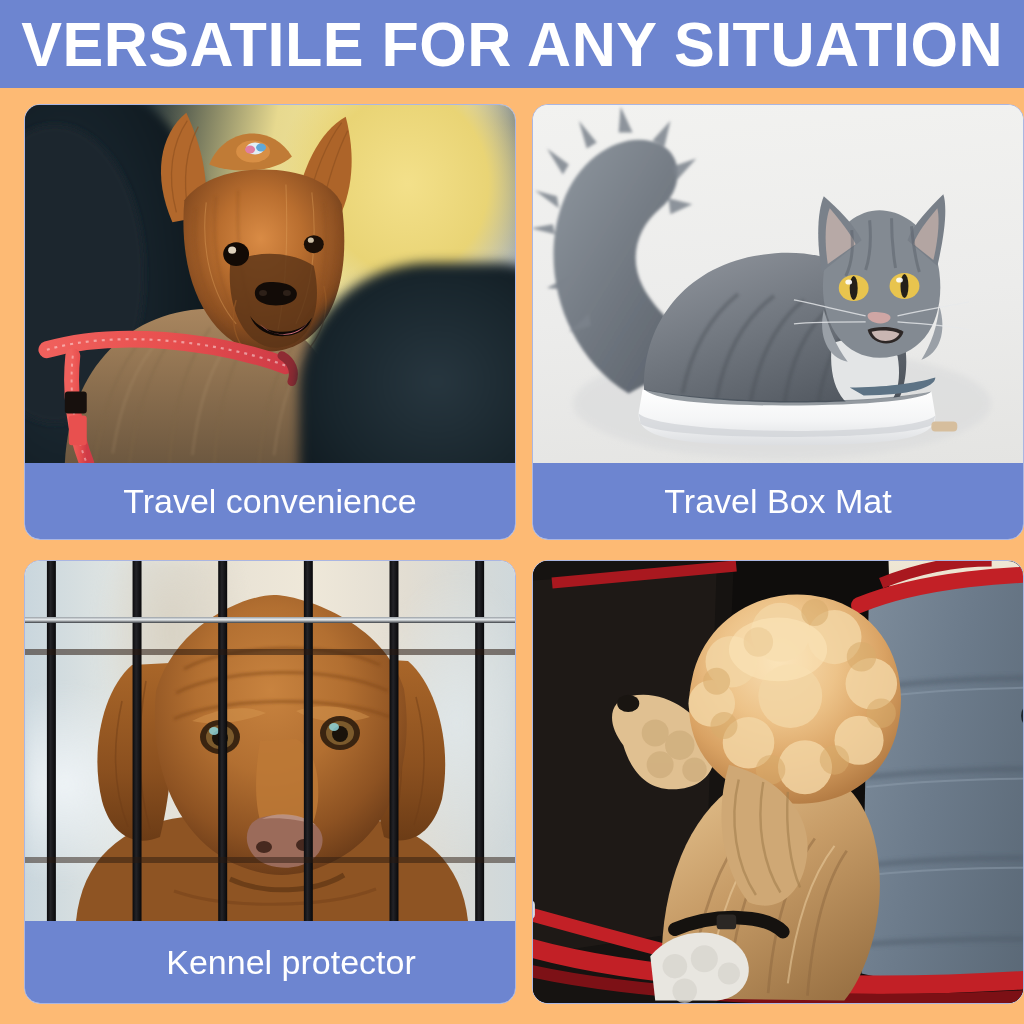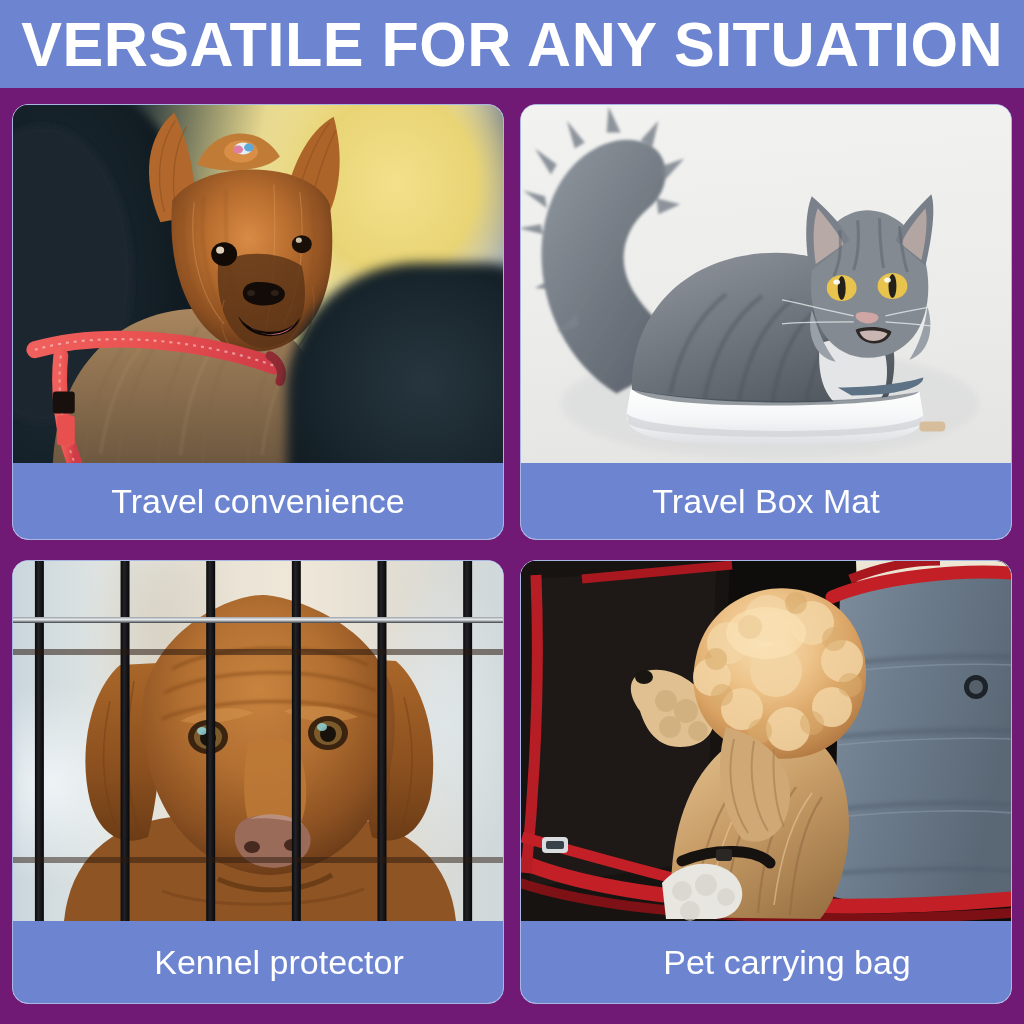--- a/index.html
+++ b/index.html
@@ -11,21 +11,21 @@
     width: 1024px;
     height: 1024px;
     overflow: hidden;
     font-family: "Liberation Sans", sans-serif;
   }
 
   .poster {
     position: relative;
     width: 1024px;
     height: 1024px;
-    background: #701a75;
+    background: #fdba74;
   }
 
   
   .banner {
     position: absolute;
     left: 0; top: 0;
     width: 1024px;
     height: 88px;
     background: #6d85d0;
     display: flex;
@@ -41,21 +41,21 @@
     line-height: 64px;
     letter-spacing: 0.5px;
     transform: scaleX(0.97);
     white-space: nowrap;
     text-align: center;
   }
 
   
   .grid {
     position: absolute;
-    left: 12px;
+    left: 24px;
     top: 104px;
     width: 928px;
     height: 900px;
     display: grid;
     grid-template-columns: 492px 492px;
     grid-template-rows: 436px 444px;
     column-gap: 16px;
     row-gap: 20px;
   }
 
@@ -591,17 +591,16 @@
           <ellipse cx="246" cy="72" rx="40" ry="26" fill="#ffeac2" opacity="0.45"></ellipse>
 
           <path d="M206 166 C 194 206, 200 250, 222 278 C 246 288, 268 270, 270 236 C 272 204, 246 176, 206 166 Z" fill="#cfa875"></path>
           <g stroke="#a37f4e" stroke-width="2" opacity="0.6" fill="none">
             <path d="M214 178 C 206 212, 212 248, 228 272"></path>
             <path d="M234 180 C 228 214, 234 248, 248 270"></path>
             <path d="M254 188 C 252 218, 256 248, 264 266"></path>
           </g>
         </svg>
       </div>
-      <div class="caption">Pet carrying bag</div>
     </div>
 
   </div>
 </div>
 
 </body></html>

